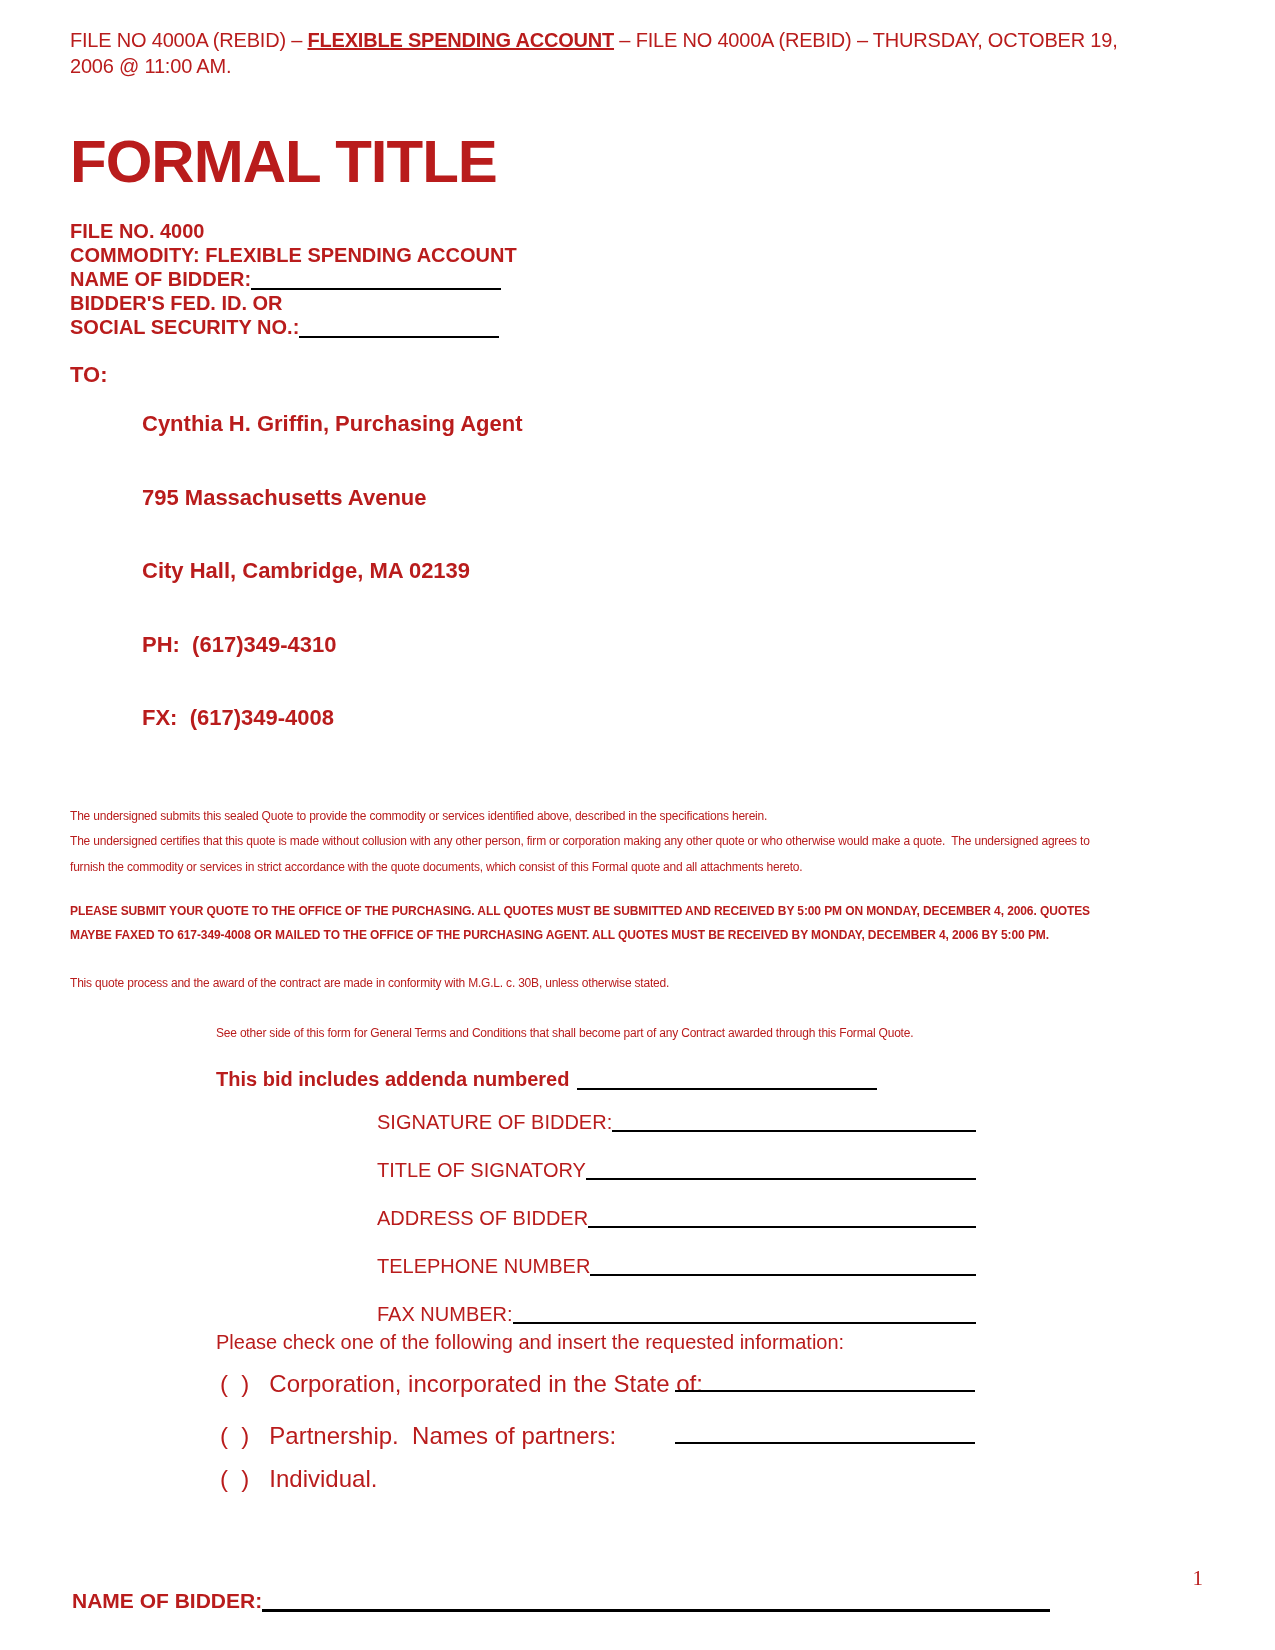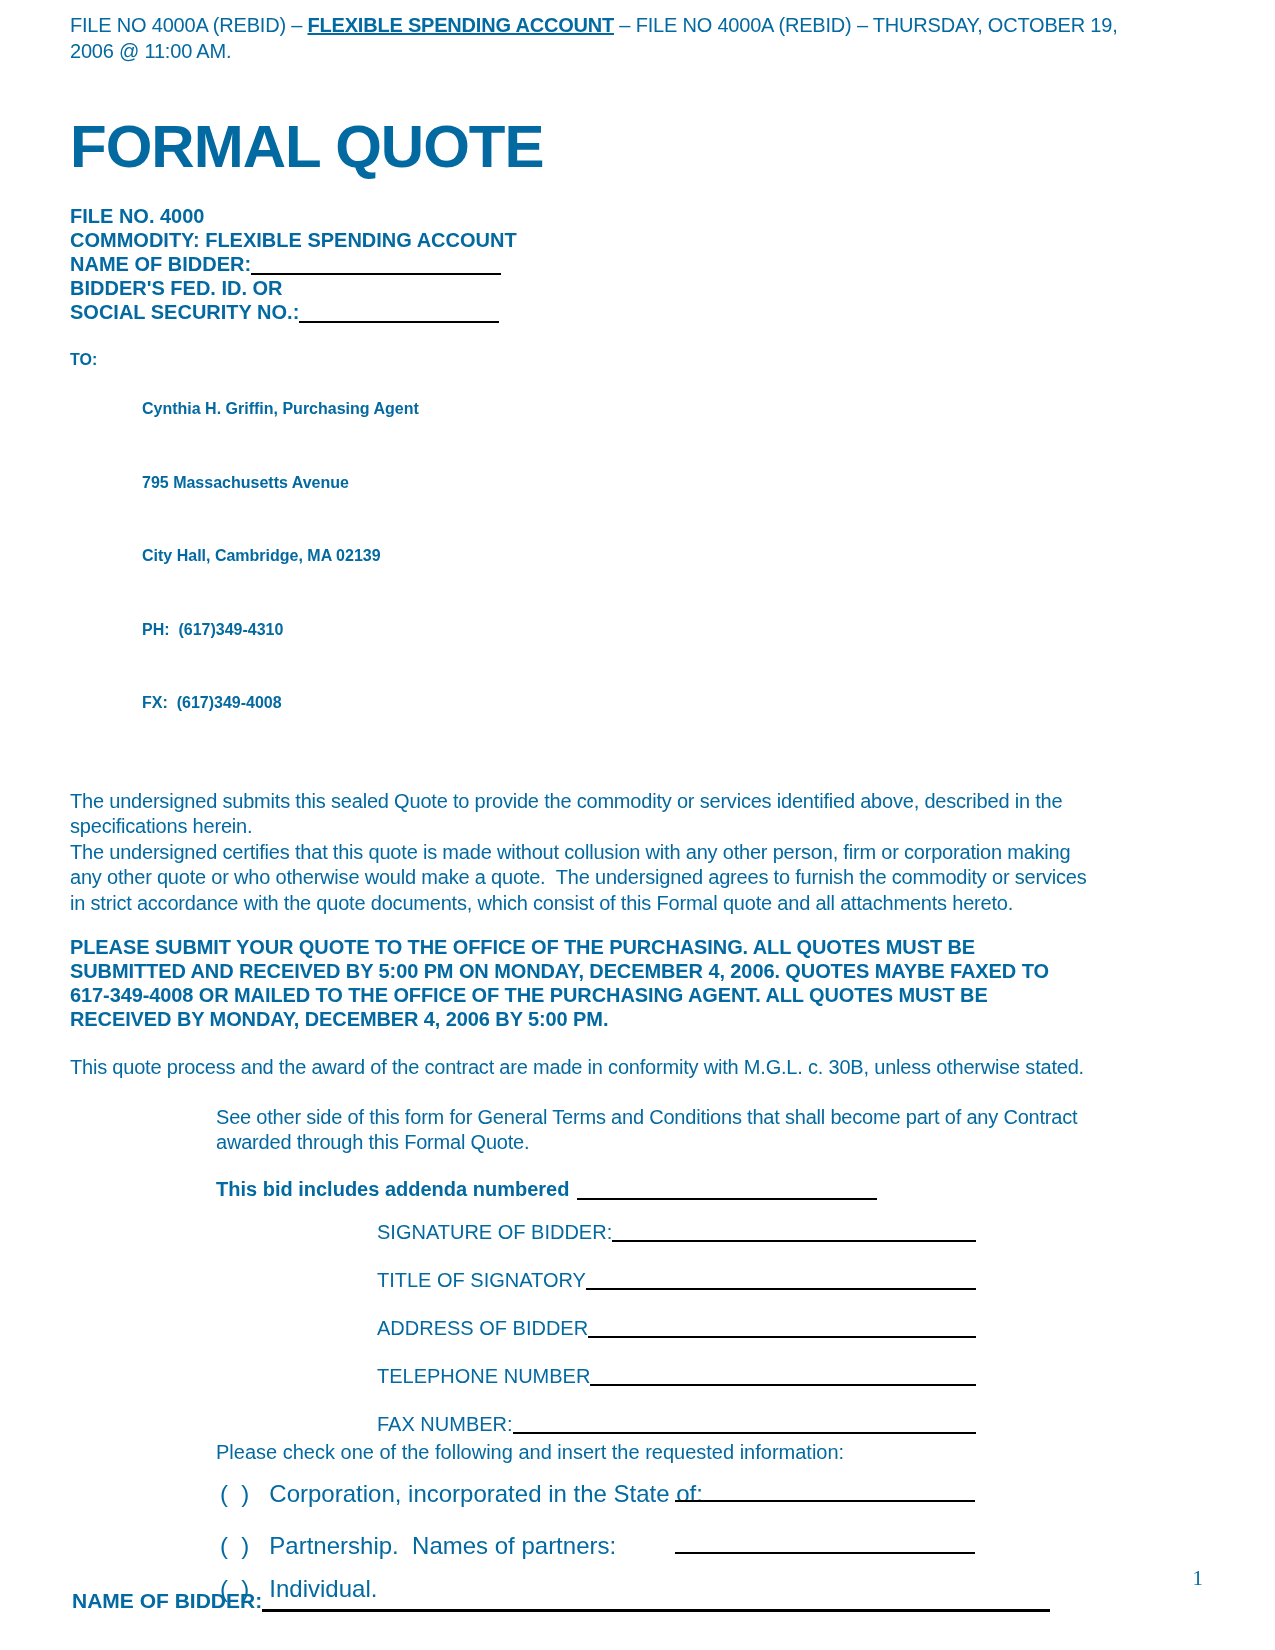--- a/index.html
+++ b/index.html
@@ -1,41 +1,41 @@
 <!DOCTYPE html>
 <html><head>
 <meta charset="utf-8">
 <style>
   html,body { margin:0; padding:0; background:#ffffff; }
   .page {
     position:relative;
     width:1275px; height:1650px;
     margin:0 auto;
     background:#ffffff;
-    color:#0369a1;
+    color:#b91c1c;
     font-family:"Liberation Sans", sans-serif;
-    padding:12px 70px 0 70px;
+    padding:27px 70px 0 70px;
     box-sizing:border-box;
     overflow:hidden;
   }
   
   .hdr { font-size:20px; line-height:26px; letter-spacing:-0.2px; max-width:1090px; }
   .hdr .emph { font-weight:bold; text-decoration:underline; }
   
   .title { margin-top:52px; font-size:60px; line-height:62px; font-weight:bold; letter-spacing:-1px; }
   
   .file-info { margin-top:26px; font-size:20px; font-weight:bold; line-height:24px; }
   .blank { display:inline-block; border-bottom:2px solid #000; height:1em; vertical-align:-4px; }
   .w250 { width:250px; } .w200 { width:200px; } .w300 { width:300px; }
   
-  .to-block { margin-top:24px; display:flex; font-size:16px; font-weight:bold; line-height:24.5px; }
+  .to-block { margin-top:24px; display:flex; font-size:22px; font-weight:bold; line-height:24.5px; }
   .to-label { width:72px; flex:none; }
   .to-lines { white-space:pre-wrap; }
   
-  .para { font-size:20px; line-height:25.5px; letter-spacing:-0.2px; white-space:pre-wrap; }
+  .para { font-size:12px; line-height:25.5px; letter-spacing:-0.2px; white-space:pre-wrap; }
   .p1 { margin-top:24px; width:1085px; }
   .p2 { width:1030px; }
   .p3 { margin-top:19px; width:1020px; font-weight:bold; line-height:24px; letter-spacing:-0.1px; }
   .p4 { margin-top:24px; width:1085px; }
   .p5 { margin-top:24px; margin-left:146px; width:900px; }
   
   .addenda { margin-top:20px; margin-left:146px; font-size:20px; font-weight:bold; line-height:26px; }
   .addenda .blank { margin-left:8px; }
   
   .sig-row { margin-left:307px; margin-top:22px; width:599px; display:flex; font-size:20px; font-weight:normal; line-height:26px; }
@@ -56,21 +56,21 @@
 </head>
 <body>
 
 <div class="page">
 
   <div class="hdr">
     <div><span>FILE NO 4000A (REBID) – </span><span class="emph">FLEXIBLE SPENDING ACCOUNT</span><span> – FILE NO 4000A (REBID) – THURSDAY, OCTOBER 19,</span></div>
     <div>2006 @ 11:00 AM.</div>
   </div>
 
-  <div class="title">FORMAL QUOTE</div>
+  <div class="title">FORMAL TITLE</div>
 
   <div class="file-info">
     <div>FILE NO. 4000</div>
     <div>COMMODITY: FLEXIBLE SPENDING ACCOUNT</div>
     <div><span>NAME OF BIDDER:</span><span class="blank w250"></span></div>
     <div>BIDDER'S FED. ID. OR</div>
     <div><span>SOCIAL SECURITY NO.:</span><span class="blank w200"></span></div>
   </div>
 
   <div class="to-block">

